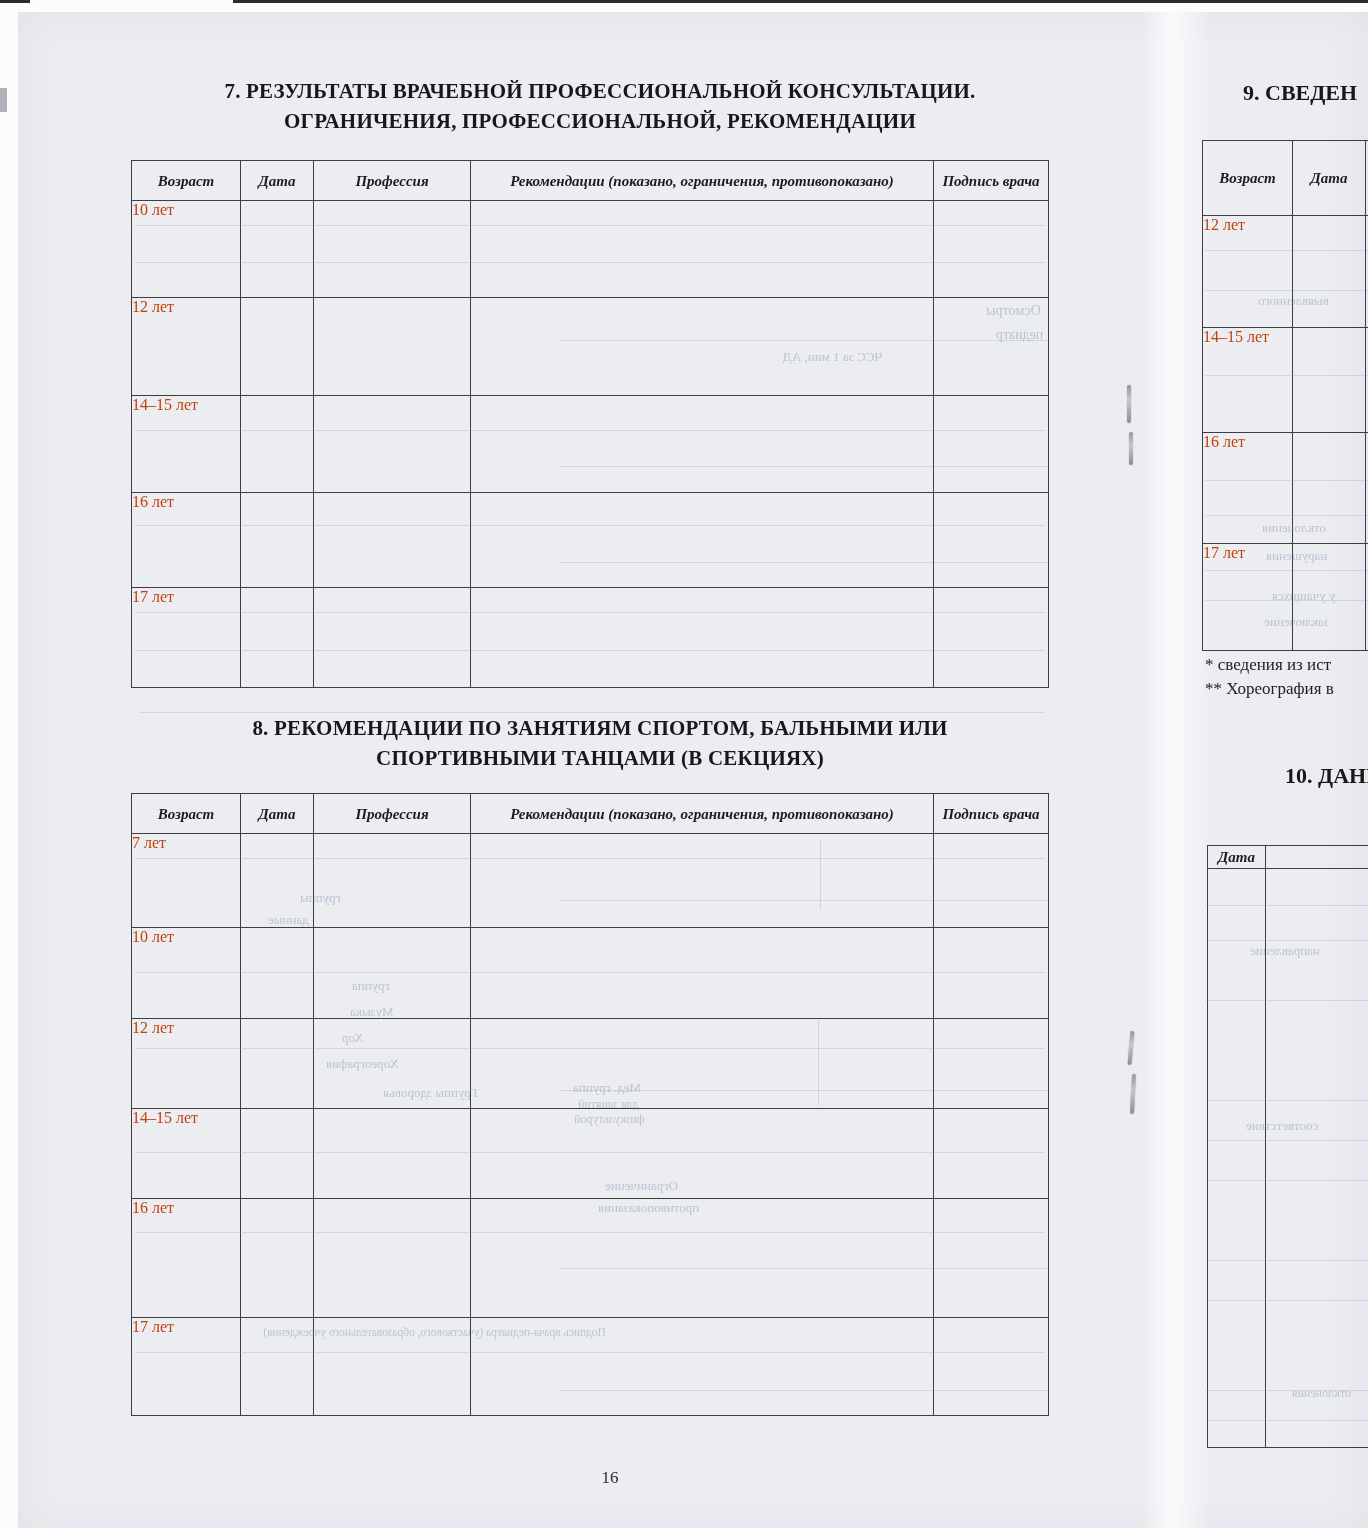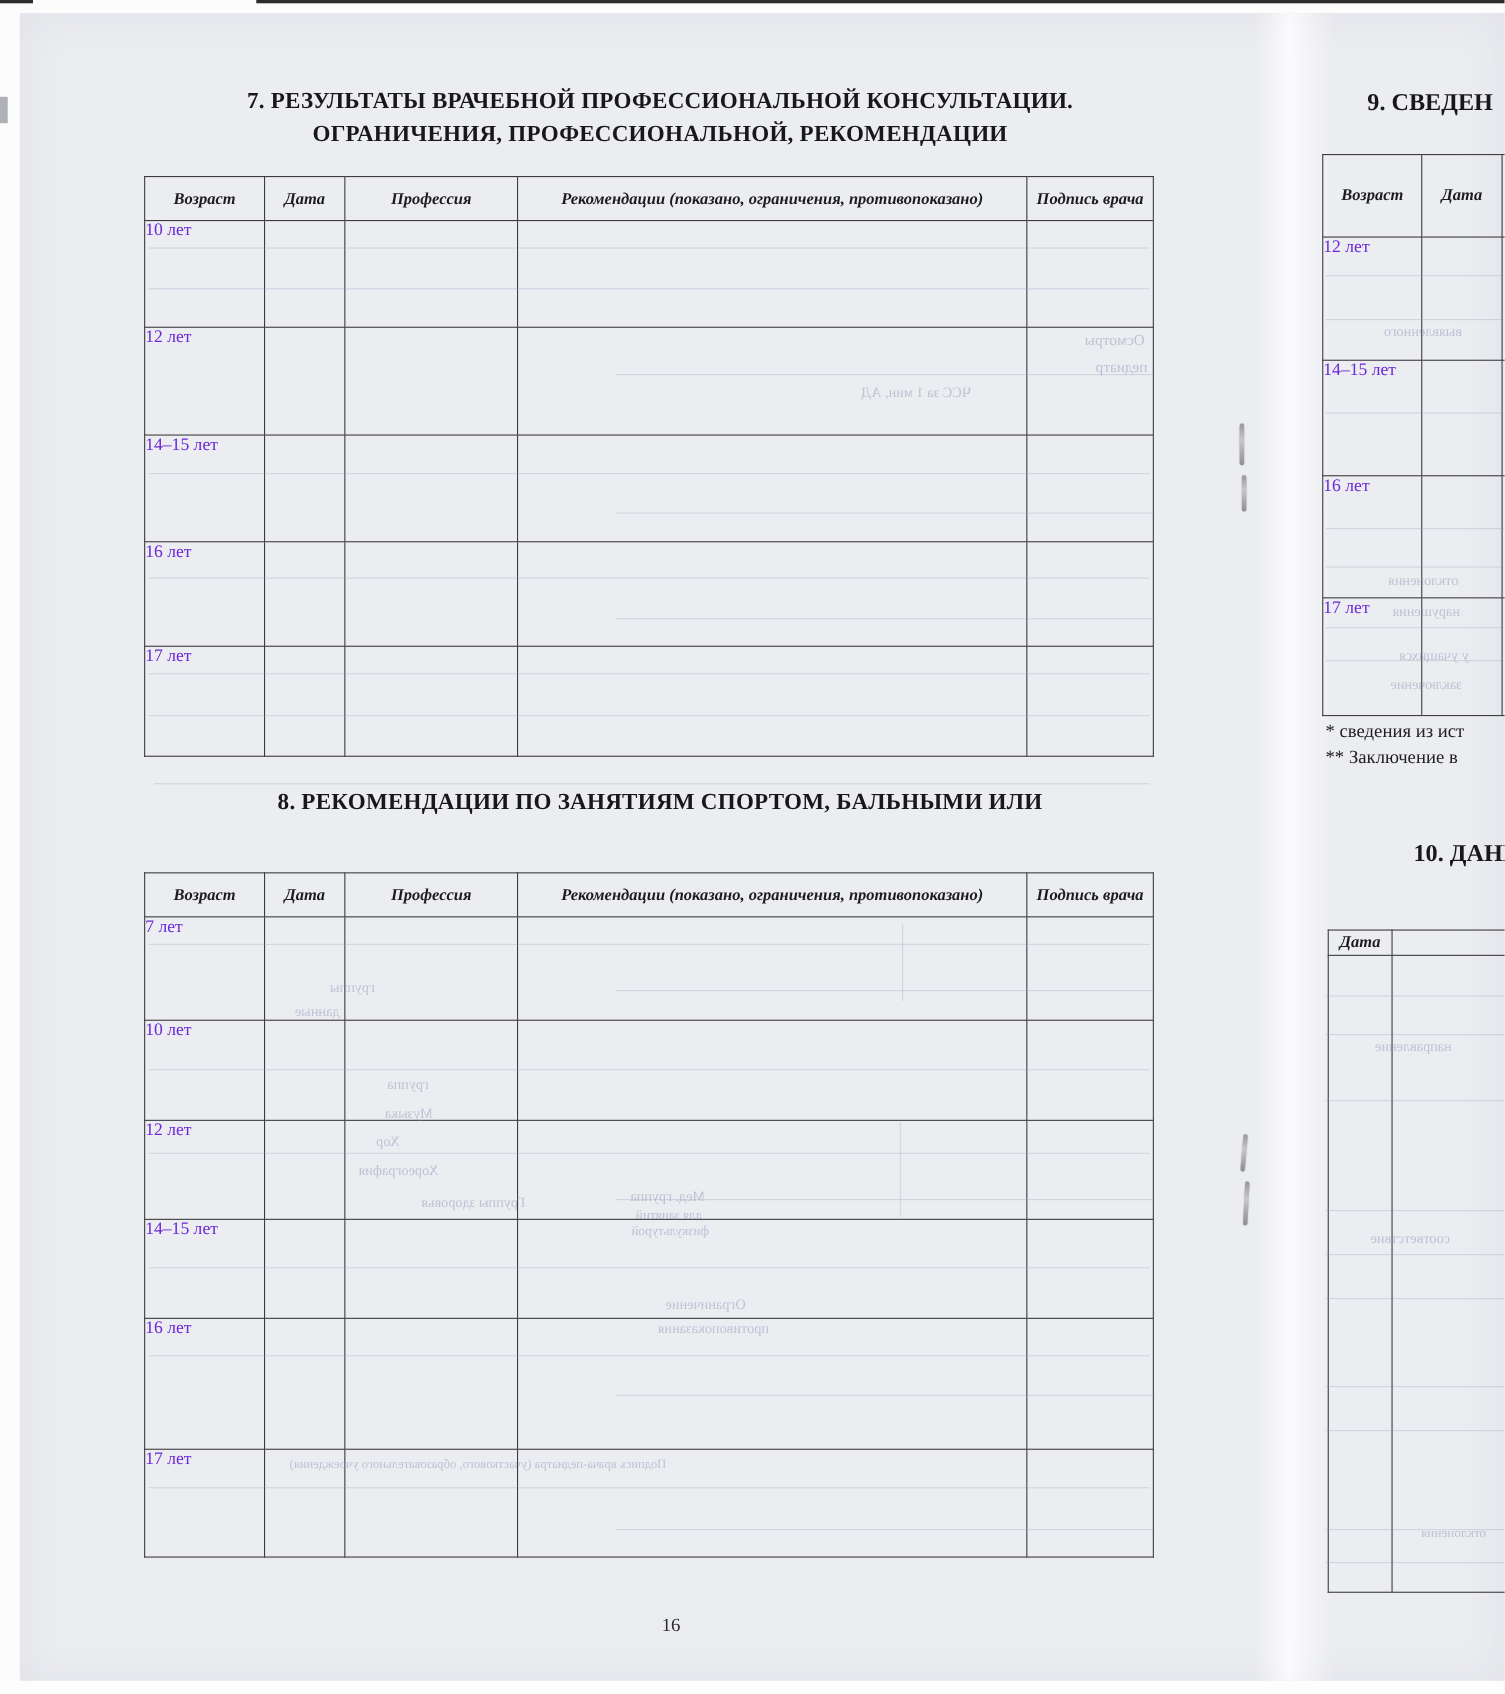--- a/index.html
+++ b/index.html
@@ -33,21 +33,21 @@
     position:absolute;border-collapse:collapse;table-layout:fixed;
   }
   table.grid th,table.grid td{
     border:1.6px solid #3c3c42;padding:0;vertical-align:top;overflow:hidden;
   }
   table.grid th{
     font-weight:bold;font-style:italic;text-align:center;vertical-align:middle;
     font-size:15px;line-height:1.2;padding:2px 4px;color:#1b1b20;
   }
   .s9 th{font-size:17px;}
-  td.age{font-size:16px;padding:3px 0 0 5px;text-align:left;white-space:nowrap;color:#6d28d9;}
+  td.age{font-size:16px;padding:3px 0 0 5px;text-align:left;white-space:nowrap;color:#c2410c;}
   .footnote{position:absolute;font-size:17px;white-space:nowrap;color:#202026;text-align:right;}
   .pageno{position:absolute;left:580px;top:1468px;width:60px;text-align:center;font-size:17px;color:#2a2a30;}
   .ghost{
     position:absolute;transform:scaleX(-1);filter:blur(.7px);
     color:rgba(125,137,173,.42);font-size:13px;white-space:nowrap;pointer-events:none;
   }
   .bleed-line{position:absolute;background:rgba(148,156,185,.30);pointer-events:none;}
   .staple{
     position:absolute;width:4px;border-radius:2px;
     background:linear-gradient(180deg,#96969c,#c6c6cb 40%,#8d8d94);
@@ -120,20 +120,21 @@
       <td></td>
           <td></td>
           <td></td>
           <td></td>
     </tr>
   </tbody>
     </table>
 
   <div class="heading" style="top:713px">
     <div>8. РЕКОМЕНДАЦИИ ПО ЗАНЯТИЯМ СПОРТОМ, БАЛЬНЫМИ ИЛИ</div>
+    <div>СПОРТИВНЫМИ ТАНЦАМИ (В СЕКЦИЯХ)</div>
   </div>
 
   <table class="grid" style="left:131px;top:793px;width:917px">
     <colgroup>
         <col style="width:109px">
         <col style="width:73px">
         <col style="width:157px">
         <col style="width:463px">
         <col style="width:115px">
       </colgroup>
@@ -223,21 +224,21 @@
     </tr>
     <tr style="height:107px">
       <td class="age">17 лет</td>
       <td></td>
           <td></td>
     </tr>
   </tbody>
     </table>
 
   <div class="footnote" style="left:1205px;top:655px">* сведения из ист</div>
-  <div class="footnote" style="left:1205px;top:679px">** Заключение в</div>
+  <div class="footnote" style="left:1205px;top:679px">** Хореография в</div>
 
   <div class="heading-right" style="left:1285px;top:763px">10. ДАНН</div>
 
   <table class="grid" style="left:1207px;top:845px;width:358px">
     <colgroup>
         <col style="width:58px">
         <col style="width:300px">
       </colgroup>
     <tbody>
         <tr style="height:23px">

